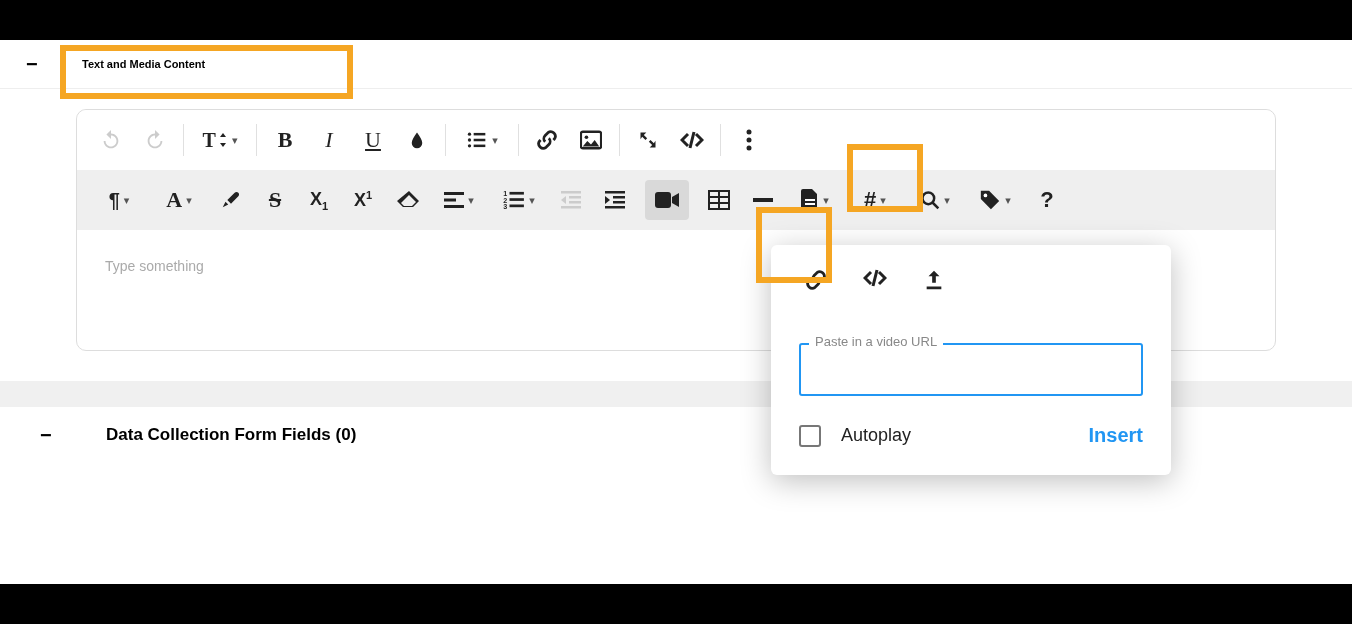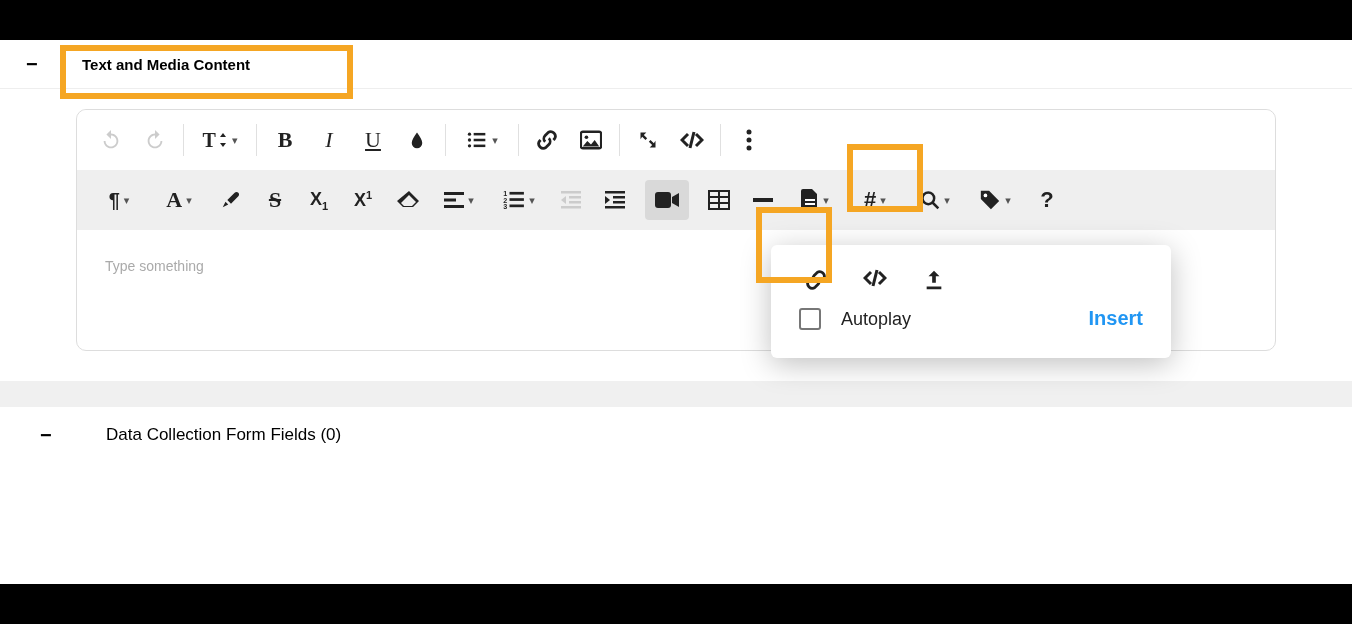--- a/index.html
+++ b/index.html
@@ -1,46 +1,46 @@
 <!DOCTYPE html>
 <html><head>
 <meta charset="utf-8">
 <style>
 * { box-sizing: border-box; margin: 0; padding: 0; }
 body { background: #000; font-family: Arial, Helvetica, sans-serif; width: 1352px; height: 624px; overflow: hidden; }
 .page { background: #fff; position: absolute; left: 0; right: 0; top: 40px; bottom: 0; }
 .section-header { display: flex; align-items: center; padding: 14px 26px; border-bottom: 1px solid #eee; }
 .section-header .collapse { width: 20px; font-weight: bold; font-size: 20px; line-height: 1; }
-.section-header .title { font-weight: bold; font-size: 15px; margin-left: 36px; }
+.section-header .title { font-weight: bold; font-size: 11px; margin-left: 36px; }
 .highlight-orange { border: 6px solid #f5a623; position: absolute; pointer-events: none; z-index: 50; }
 .hl-title { left: 60px; top: 45px; width: 293px; height: 54px; }
 .hl-more { left: 847px; top: 144px; width: 76px; height: 68px; }
 .hl-video { left: 756px; top: 207px; width: 76px; height: 76px; }
 .editor-wrap { padding: 20px 76px 30px 76px; }
 .editor { border: 1px solid #ddd; border-radius: 10px; overflow: visible; position: relative; }
 .toolbar { display: flex; align-items: center; background: #fff; padding: 10px 12px; border-top-left-radius: 10px; border-top-right-radius: 10px; }
 .toolbar2 { display: flex; align-items: center; background: #efefef; padding: 10px 12px; position: relative; }
 .btn { width: 44px; height: 40px; display: flex; align-items: center; justify-content: center; color: #222; font-size: 22px; cursor: pointer; border-radius: 4px; position: relative; }
 .btn.disabled { color: #ccc; }
 .btn.wide { width: 60px; }
 .divider { width: 1px; height: 32px; background: #e0e0e0; margin: 0 6px; }
 .caret { font-size: 11px; margin-left: 4px; color: #555; }
 .btn.selected { background: #d9d9d9; }
 .content-area { padding: 28px 28px 70px 28px; color: #aaa; font-size: 14px; min-height: 120px; }
 .spacer-section { height: 26px; background: #f0f0f0; }
 .section2 { display: flex; align-items: center; padding: 18px 40px; }
 .section2 .collapse { width: 18px; font-weight: bold; font-size: 20px; line-height: 1; }
-.section2 .title { font-weight: normal; font-size: 17px; margin-left: 48px; }
+.section2 .title { font-weight: bold; font-size: 17px; margin-left: 48px; }
 .popup { position: absolute; left: 694px; top: 135px; width: 400px; background: #fff; border-radius: 6px; box-shadow: 0 6px 30px rgba(0,0,0,0.25); padding: 24px 28px 28px 28px; z-index: 40; }
 .popup-tabs { display: flex; gap: 36px; padding: 0 6px 16px 6px; }
 .popup-tabs .ticon { font-size: 22px; color: #222; cursor: pointer; }
 .field-wrap { position: relative; margin-top: 36px; margin-bottom: 28px; }
 .field-label { position: absolute; top: -9px; left: 10px; background: #fff; padding: 0 6px; font-size: 13px; color: #888; }
 .field-input { width: 100%; border: 2px solid #2196f3; border-radius: 3px; padding: 16px 12px; font-size: 15px; outline: none; }
-.popup-bottom { display: flex; align-items: flex-end; justify-content: space-between; }
+.popup-bottom { display: flex; align-items: center; justify-content: space-between; }
 .checkbox-row { display: flex; align-items: center; gap: 20px; }
 .checkbox { width: 22px; height: 22px; border: 2px solid #777; border-radius: 3px; }
 .autoplay-lbl { font-size: 18px; color: #222; }
 .insert-btn { color: #2196f3; font-size: 20px; font-weight: 700; cursor: pointer; background: none; border: none; }
 svg { display: block; }
 .bottom-black { position: absolute; left:0; right:0; bottom:0; height: 40px; background:#000; }
 </style>
 </head>
 <body>
 
@@ -261,20 +261,24 @@
             <svg width="24" height="18" viewBox="0 0 24 18">
                 <path fill="none" stroke="#222" stroke-width="3" d="M8 3L2 9l6 6M16 3l6 6-6 6M14 1l-4 16"></path>
               </svg>
           </div>
           <div class="ticon">
             <svg width="22" height="22" viewBox="0 0 24 24">
                 <path fill="#222" d="M12 2l6 6h-4v7h-4V8H6zM4 19h16v3H4z"></path>
               </svg>
           </div>
         </div>
+        <div class="field-wrap">
+          <div class="field-label">Paste in a video URL</div>
+          <input class="field-input" type="text" style="">
+        </div>
         <div class="popup-bottom">
           <div class="checkbox-row">
             <div class="checkbox"></div>
             <div class="autoplay-lbl">Autoplay</div>
           </div>
           <button class="insert-btn">Insert</button>
         </div>
       </div>
 
     </div>

